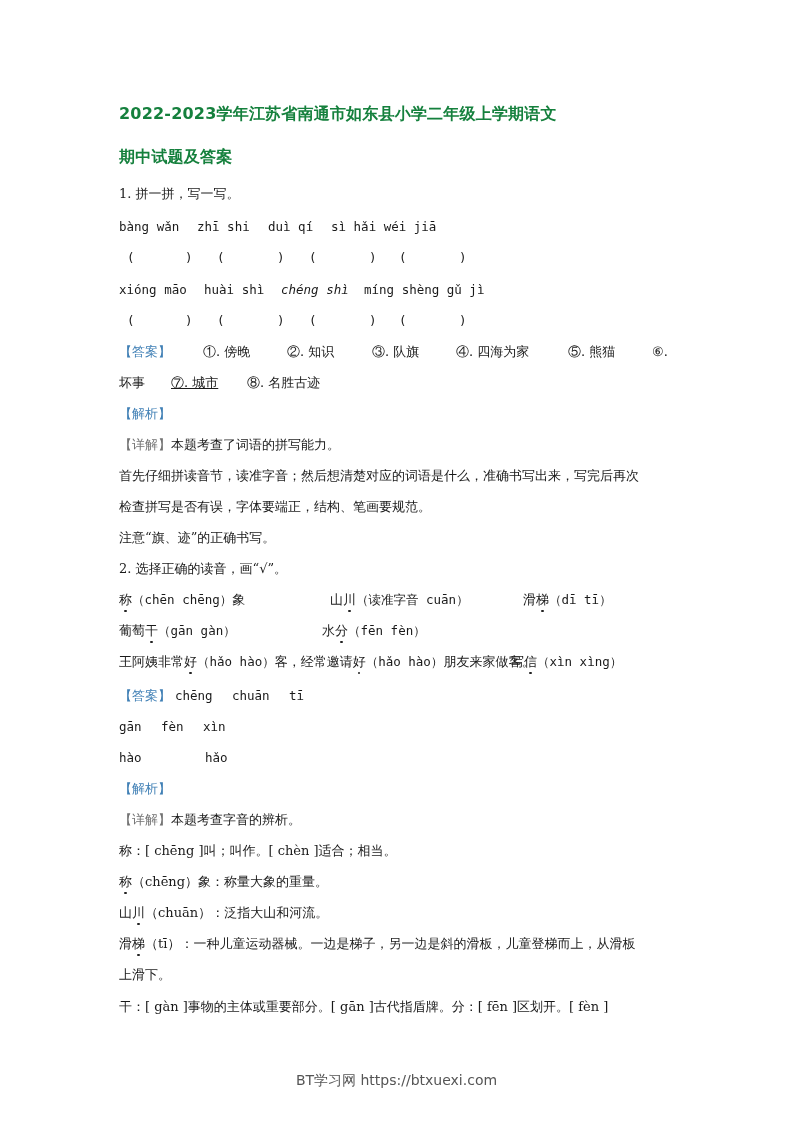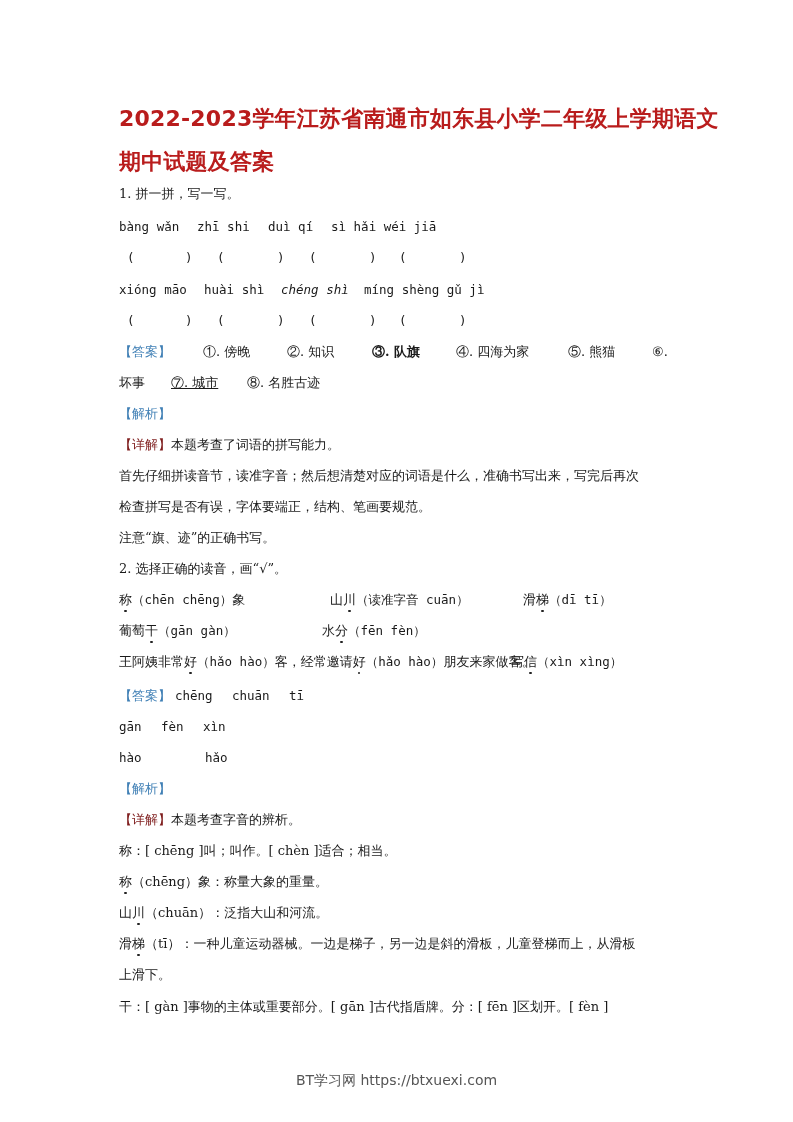--- a/index.html
+++ b/index.html
@@ -19,42 +19,42 @@
       position: absolute;
       left: 119px;
       top: 0;
       width: 560px;
     }
     .title {
       position: absolute;
       left: 0;
       font-family: "DejaVu Sans", "Liberation Sans", sans-serif;
       font-weight: bold;
-      font-size: 22px;
-      color: #b91c1c;
+      font-size: 16px;
+      color: #15803d;
       white-space: nowrap;
       letter-spacing: 0.2px;
     }
     .line {
       position: absolute;
       left: 0;
       font-size: 13px;
       white-space: nowrap;
       color: #1a1a1a;
       line-height: 16px;
     }
     .mono {
       font-family: "DejaVu Sans Mono", "Liberation Mono", monospace;
       font-size: 12.5px;
     }
     .tag {
       color: #3f7fb5;
     }
     .tag-black {
-      color: #7f1d1d;
+      color: #737373;
     }
     .dot {
       position: relative;
       display: inline-block;
     }
     .dot::after {
       content: "";
       position: absolute;
       left: 50%;
       bottom: -4px;
@@ -122,21 +122,21 @@
     <span class="col" style="left:190px;">(</span>
     <span class="col" style="left:250px;">)</span>
     <span class="col" style="left:280px;">(</span>
     <span class="col" style="left:340px;">)</span>
   </div>
 
   <div class="line" style="top:344px;">
     <span class="col tag" style="left:0;">【答案】</span>
     <span class="col" style="left:84px;">①. 傍晚</span>
     <span class="col" style="left:168px;">②. 知识</span>
-    <span class="col" style="left:253px;font-weight:bold;">③. 队旗</span>
+    <span class="col" style="left:253px;">③. 队旗</span>
     <span class="col" style="left:337px;">④. 四海为家</span>
     <span class="col" style="left:449px;">⑤. 熊猫</span>
     <span class="col" style="left:533px;">⑥.</span>
   </div>
 
   <div class="line" style="top:375px;">
     <span class="col" style="left:0;">坏事</span>
     <span class="col" style="left:52px;text-decoration:underline;">⑦. 城市</span>
     <span class="col" style="left:128px;">⑧. 名胜古迹</span>
   </div>

